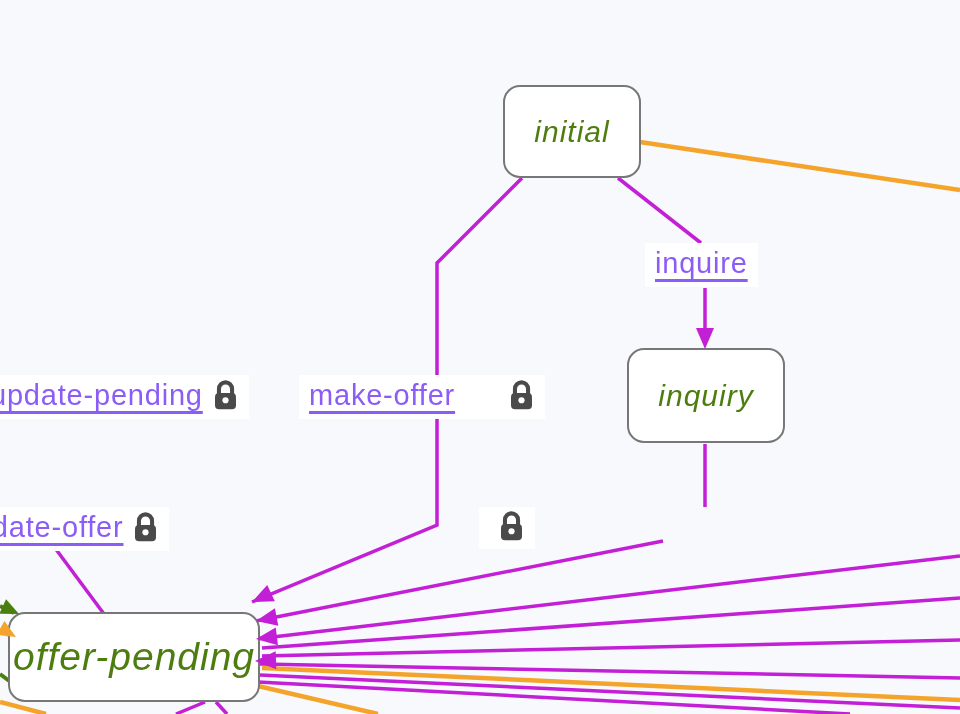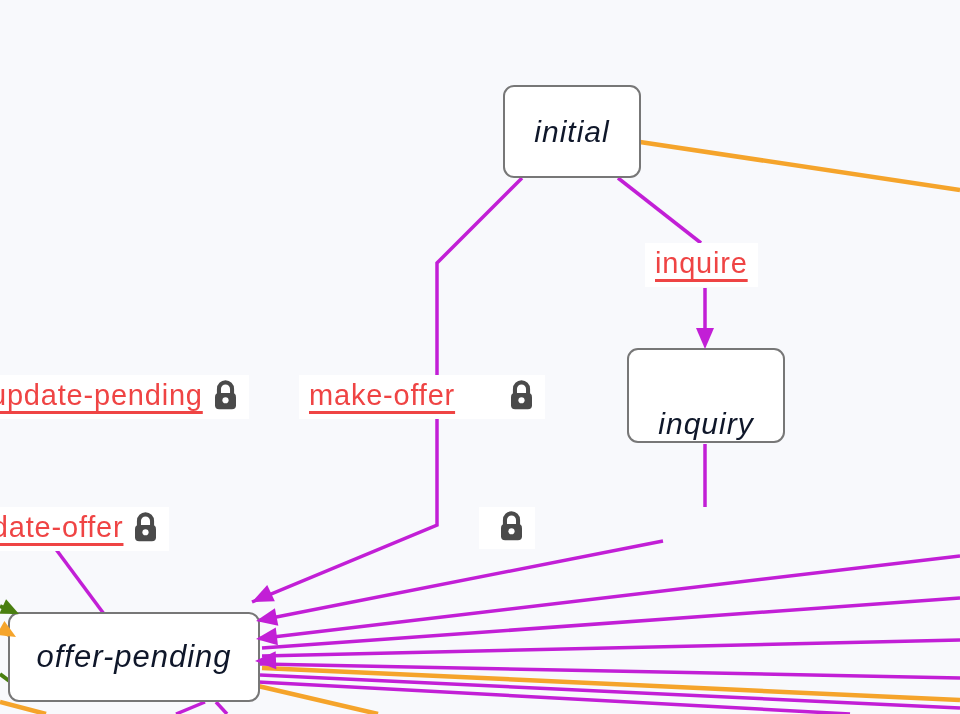--- a/index.html
+++ b/index.html
@@ -17,38 +17,38 @@
     width: 960px; height: 714px;
   }
   #edges  { z-index: 1; }
   #arrows { z-index: 4; pointer-events: none; }
 
   .node {
     position: absolute;
     z-index: 3;
     background: #ffffff;
     border: 2.5px solid #777777;
-    border-radius: 11px;
+    border-radius: 17px;
     display: flex;
     align-items: center;
     justify-content: center;
     font-style: italic;
-    color: #0f172a;
+    color: #4d7c0f;
     letter-spacing: 1px;
     box-sizing: border-box;
   }
   #node-initial       { left: 503px; top:  85px; width: 138px; height: 93px; font-size: 30px; }
-  #node-inquiry       { left: 627px; top: 348px; width: 158px; height: 95px; font-size: 30px; align-items: flex-end; }
-  #node-offer-pending { left:   8px; top: 612px; width: 252px; height: 90px; font-size: 31px; }
+  #node-inquiry       { left: 627px; top: 348px; width: 158px; height: 95px; font-size: 30px; }
+  #node-offer-pending { left:   8px; top: 612px; width: 252px; height: 90px; font-size: 39px; }
 
   .edge-label {
     position: absolute;
     z-index: 2;
     background: #ffffff;
-    color: #ef4444;
+    color: #8b5cf6;
     font-size: 29px;
     letter-spacing: 0.8px;
     padding: 4px 10px 7px 10px;
     white-space: nowrap;
     display: flex;
     align-items: center;
   }
   .edge-label .txt {
     text-decoration: underline;
     text-decoration-thickness: 2.5px;

